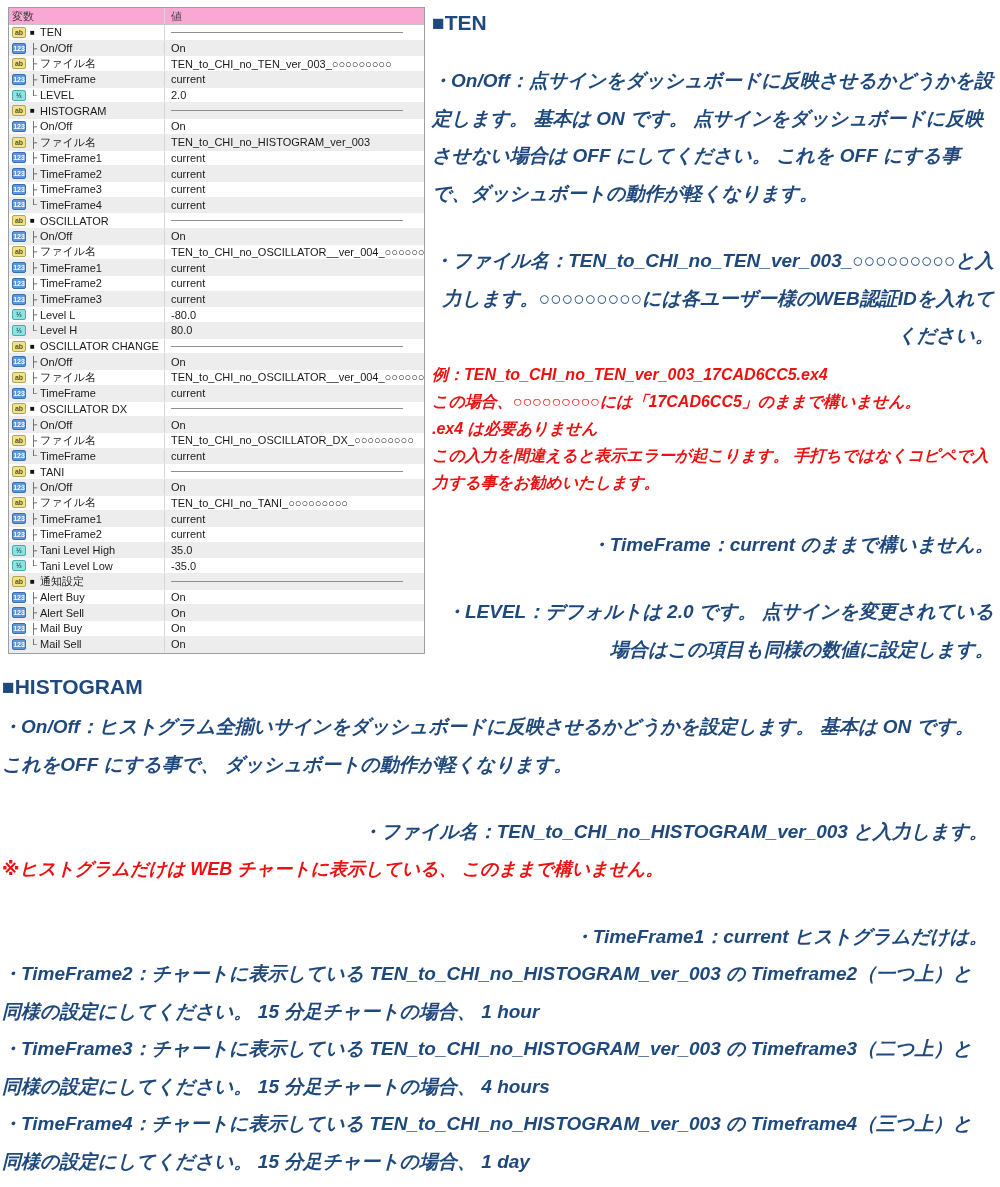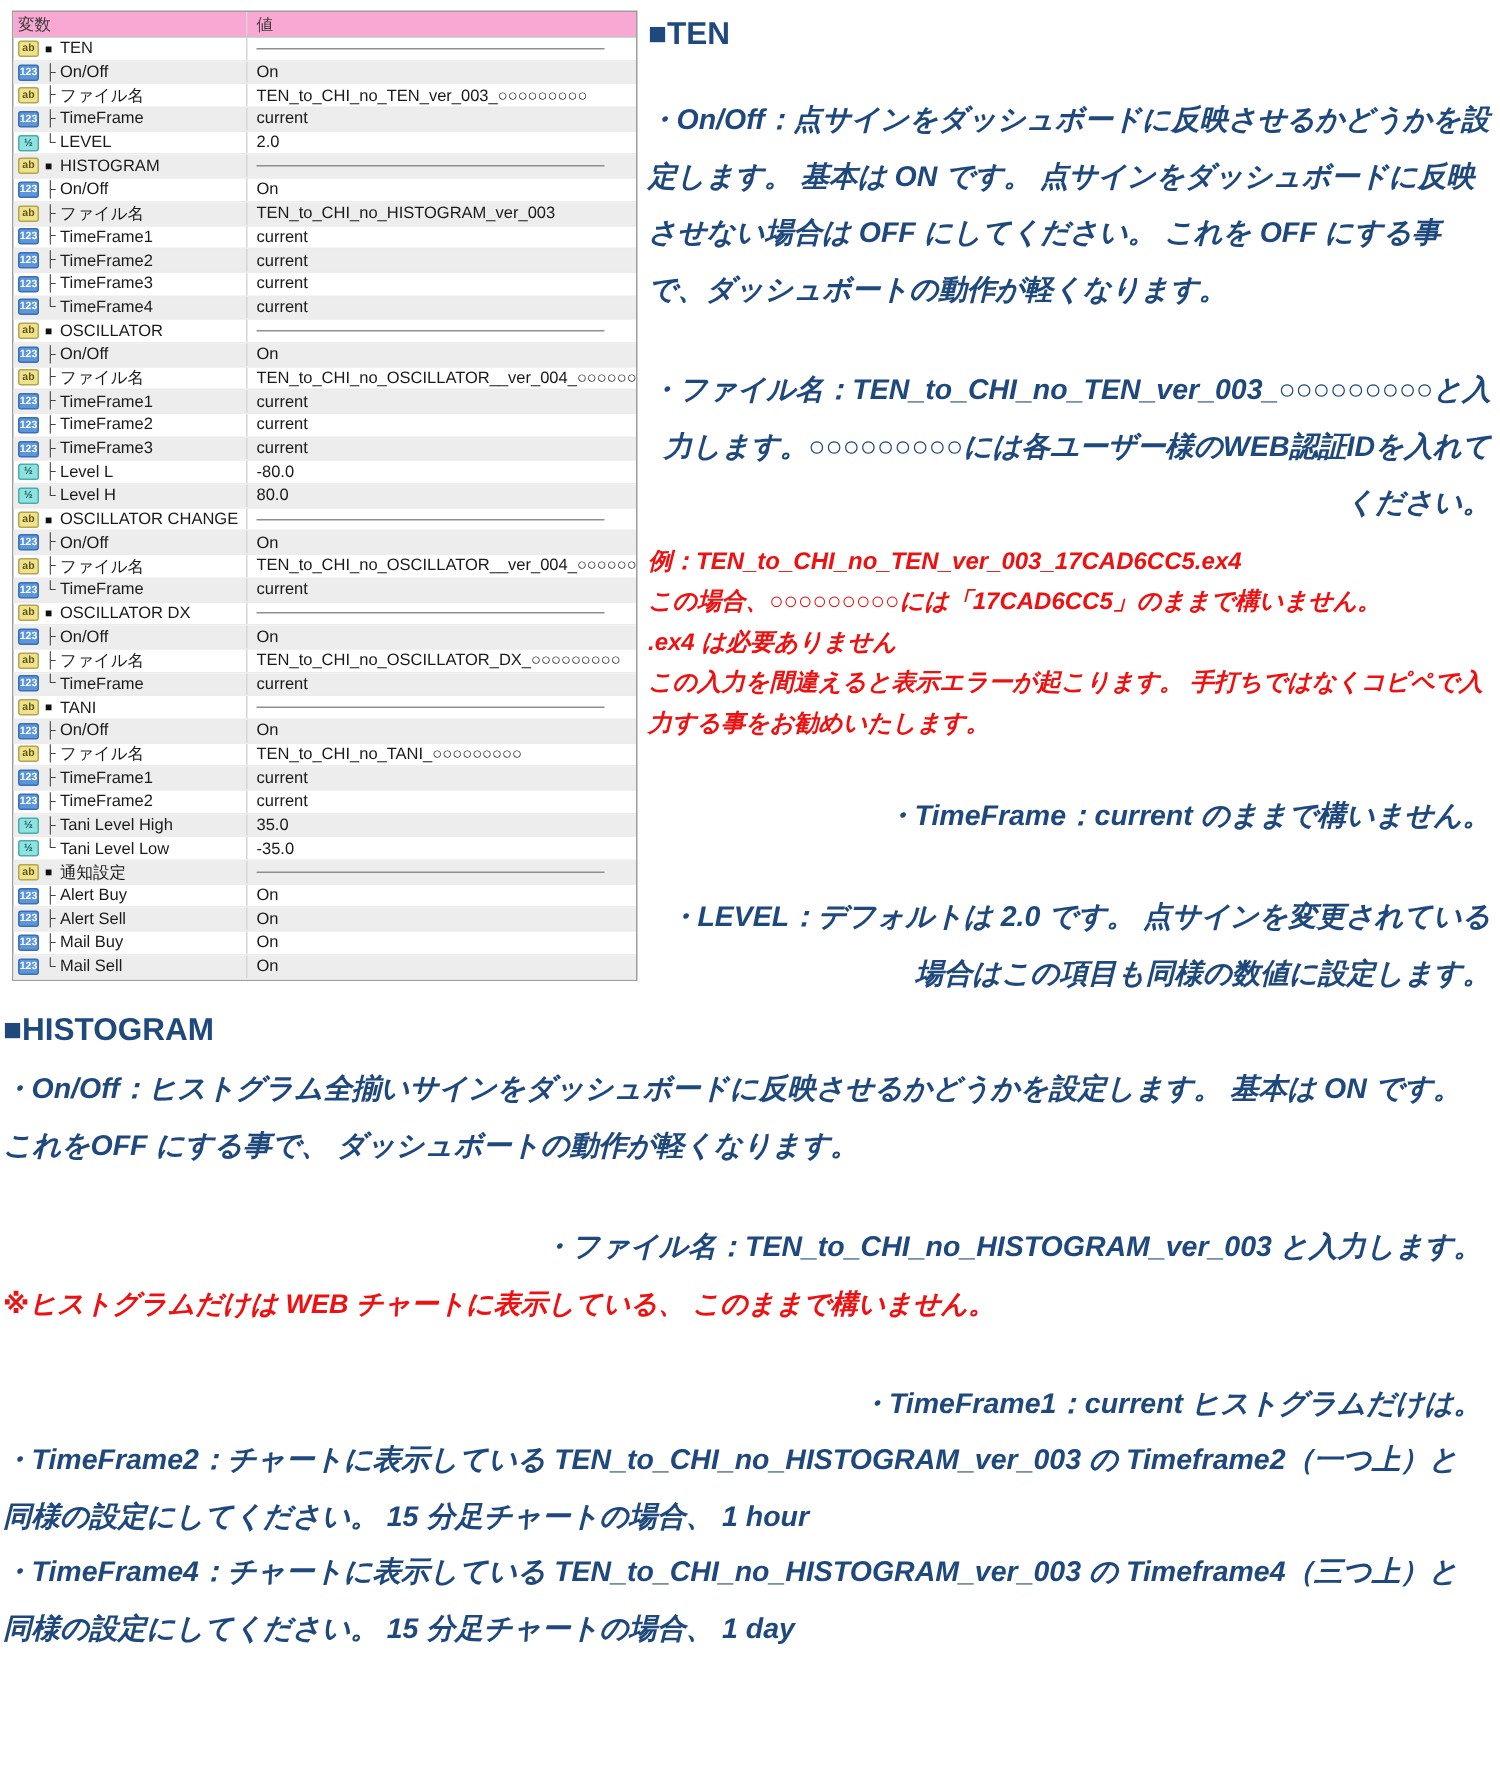--- a/index.html
+++ b/index.html
@@ -403,17 +403,18 @@
   </div>
 
   <div class="bottom-panel">
     <div class="doc-heading">■HISTOGRAM</div>
     <div>
         <p class="para blue">・On/Off：ヒストグラム全揃いサインをダッシュボードに反映させるかどうかを設定します。 基本は ON です。 これをOFF にする事で、 ダッシュボートの動作が軽くなります。</p>
         <p class="para blue gap">・ファイル名：TEN_to_CHI_no_HISTOGRAM_ver_003 と入力します。</p>
         <p class="para red-lg">※ヒストグラムだけは WEB チャートに表示している、 このままで構いません。</p>
         <p class="para blue gap">・TimeFrame1：current ヒストグラムだけは。</p>
         <p class="para blue">・TimeFrame2：チャートに表示している TEN_to_CHI_no_HISTOGRAM_ver_003 の Timeframe2（一つ上）と同様の設定にしてください。 15 分足チャートの場合、 1 hour</p>
+        <p class="para blue">・TimeFrame3：チャートに表示している TEN_to_CHI_no_HISTOGRAM_ver_003 の Timeframe3（二つ上）と同様の設定にしてください。 15 分足チャートの場合、 4 hours</p>
         <p class="para blue">・TimeFrame4：チャートに表示している TEN_to_CHI_no_HISTOGRAM_ver_003 の Timeframe4（三つ上）と同様の設定にしてください。 15 分足チャートの場合、 1 day</p>
       </div>
   </div>
 
 </div>
 
 </body></html>

